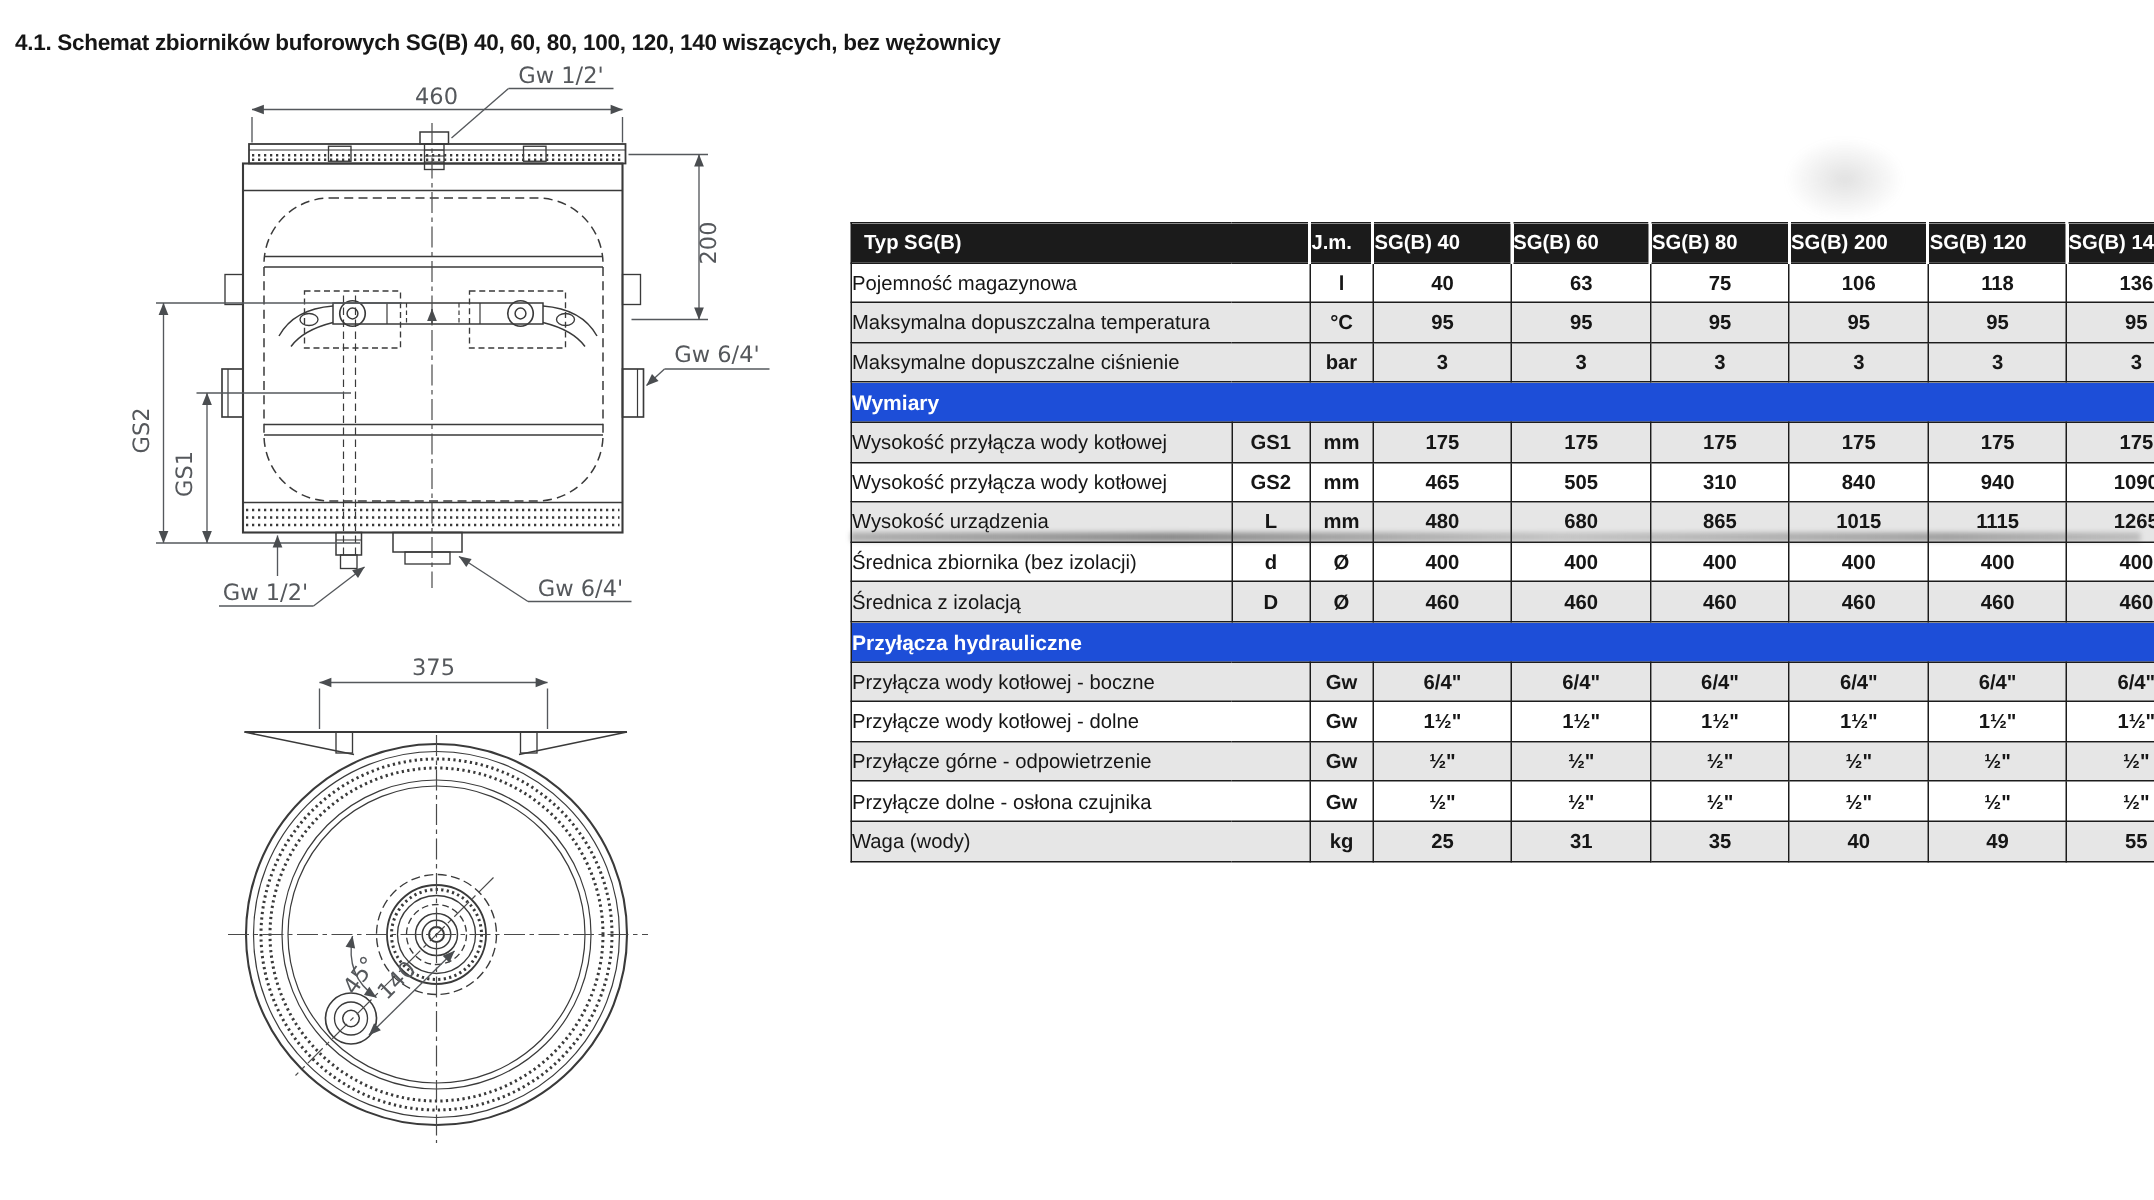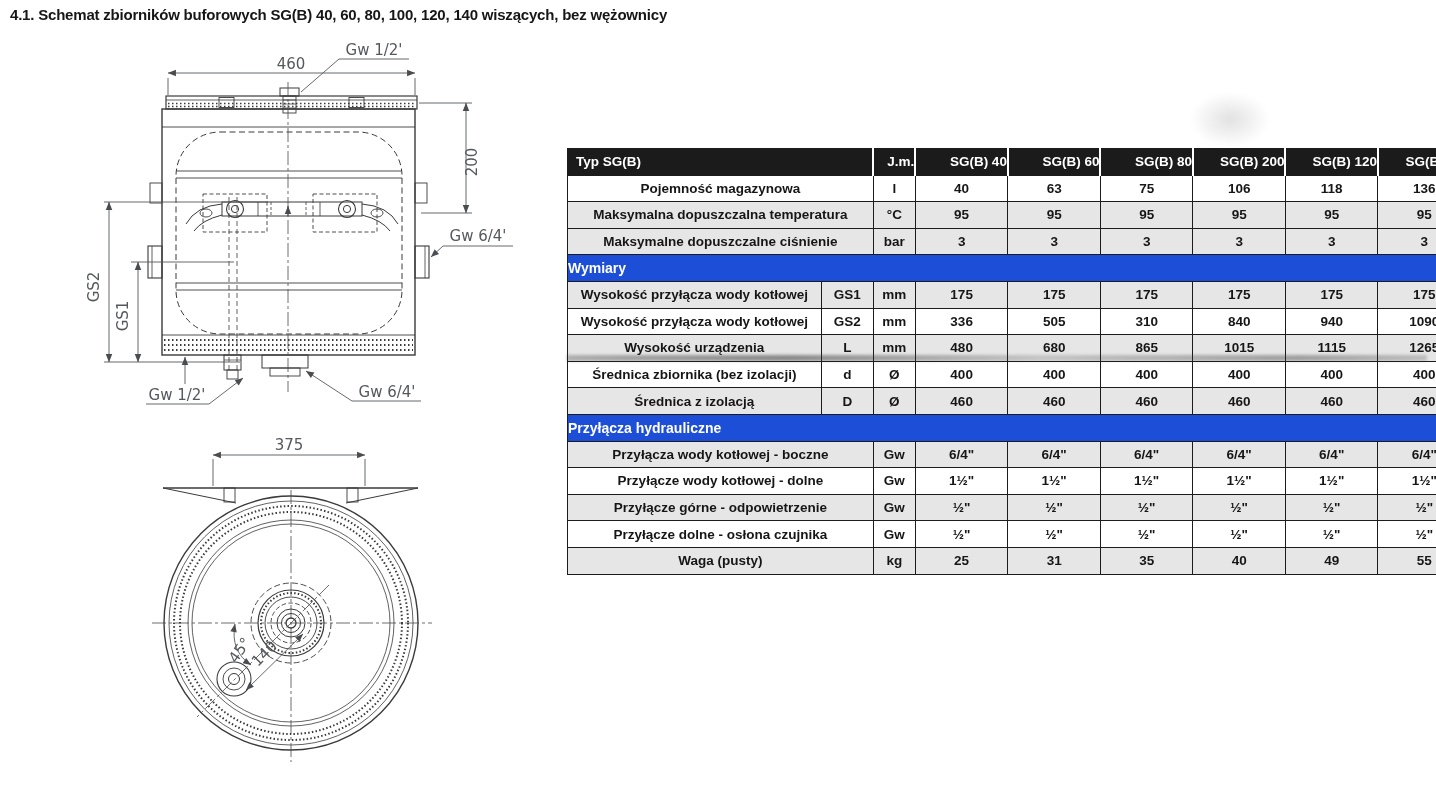--- a/index.html
+++ b/index.html
@@ -1,39 +1,39 @@
 <!DOCTYPE html>
 <html><head>
 <meta charset="utf-8">
 <style>
   html,body{margin:0;padding:0;}
   body{
     width:1436px;height:800px;position:relative;background:#ffffff;
     font-family:"Liberation Sans",sans-serif;overflow:hidden;
   }
   .page-title{
-    position:absolute;left:10px;top:6px;font-size:15px;font-weight:700;
+    position:absolute;left:10px;top:20px;font-size:15px;font-weight:700;
     color:#161616;letter-spacing:-0.2px;
   }
   .diagram-wrap{position:absolute;left:0;top:0;width:560px;height:800px;}
   .table-wrap{position:absolute;left:567px;top:148px;width:862px;}
   table.spec{
     border-collapse:collapse;table-layout:fixed;width:904px;
     font-size:13.5px;color:#161616;
   }
   table.spec td, table.spec th{
     border:1px solid #1c1c1c;height:25.6px;padding:0;
     overflow:hidden;white-space:nowrap;vertical-align:middle;
   }
   table.spec th{
-    background:#1b1b1b;color:#ffffff;font-weight:700;text-align:right;
+    background:#1b1b1b;color:#ffffff;font-weight:700;text-align:left;
     border:1px solid #1b1b1b;border-left:2px solid #ffffff;font-size:13.5px;
   }
   table.spec th:first-child{border-left:1px solid #1b1b1b;text-align:left;padding-left:8px;}
-  td.lab{text-align:center;padding-left:8px;font-weight:700;}
+  td.lab{text-align:left;padding-left:8px;font-weight:400;}
   td.sym,td.unit,td.val,td.spanval{text-align:center;font-weight:700;}
   tr.shade td{background:#e6e6e6;}
   tr.plain td{background:#ffffff;}
   td.sec-cell{
     background:#1d4ed8;color:#ffffff;font-weight:700;text-align:left;
     padding-left:8px;font-size:14px;border:1px solid #1b1b1b;
   }
   .scan-streak{
     position:absolute;left:567px;top:355px;width:860px;height:6px;
     background:linear-gradient(90deg,rgba(45,45,45,.30),rgba(45,45,45,.50) 25%,rgba(45,45,45,.18) 55%,rgba(45,45,45,.38) 85%,rgba(45,45,45,.22));
@@ -286,21 +286,21 @@
           <td class="val">175</td>
           <td class="val">175</td>
           <td class="val">175</td>
           <td class="val">175</td>
           <td class="val">175</td>
         </tr>
         <tr class="plain">
           <td class="lab" colspan="1">Wysokość przyłącza wody kotłowej</td>
           <td class="sym">GS2</td>
           <td class="unit">mm</td>
-          <td class="val">336</td>
+          <td class="val">465</td>
           <td class="val">505</td>
           <td class="val">310</td>
           <td class="val">840</td>
           <td class="val">940</td>
           <td class="val">1090</td>
         </tr>
         <tr class="shade">
           <td class="lab" colspan="1">Wysokość urządzenia</td>
           <td class="sym">L</td>
           <td class="unit">mm</td>
@@ -370,21 +370,21 @@
           <td class="lab" colspan="2">Przyłącze dolne - osłona czujnika</td>
           <td class="unit">Gw</td>
           <td class="val">½"</td>
           <td class="val">½"</td>
           <td class="val">½"</td>
           <td class="val">½"</td>
           <td class="val">½"</td>
           <td class="val">½"</td>
         </tr>
         <tr class="shade">
-          <td class="lab" colspan="2">Waga (pusty)</td>
+          <td class="lab" colspan="2">Waga (wody)</td>
           <td class="unit">kg</td>
           <td class="val">25</td>
           <td class="val">31</td>
           <td class="val">35</td>
           <td class="val">40</td>
           <td class="val">49</td>
           <td class="val">55</td>
         </tr>
       </tbody>
   </table>

